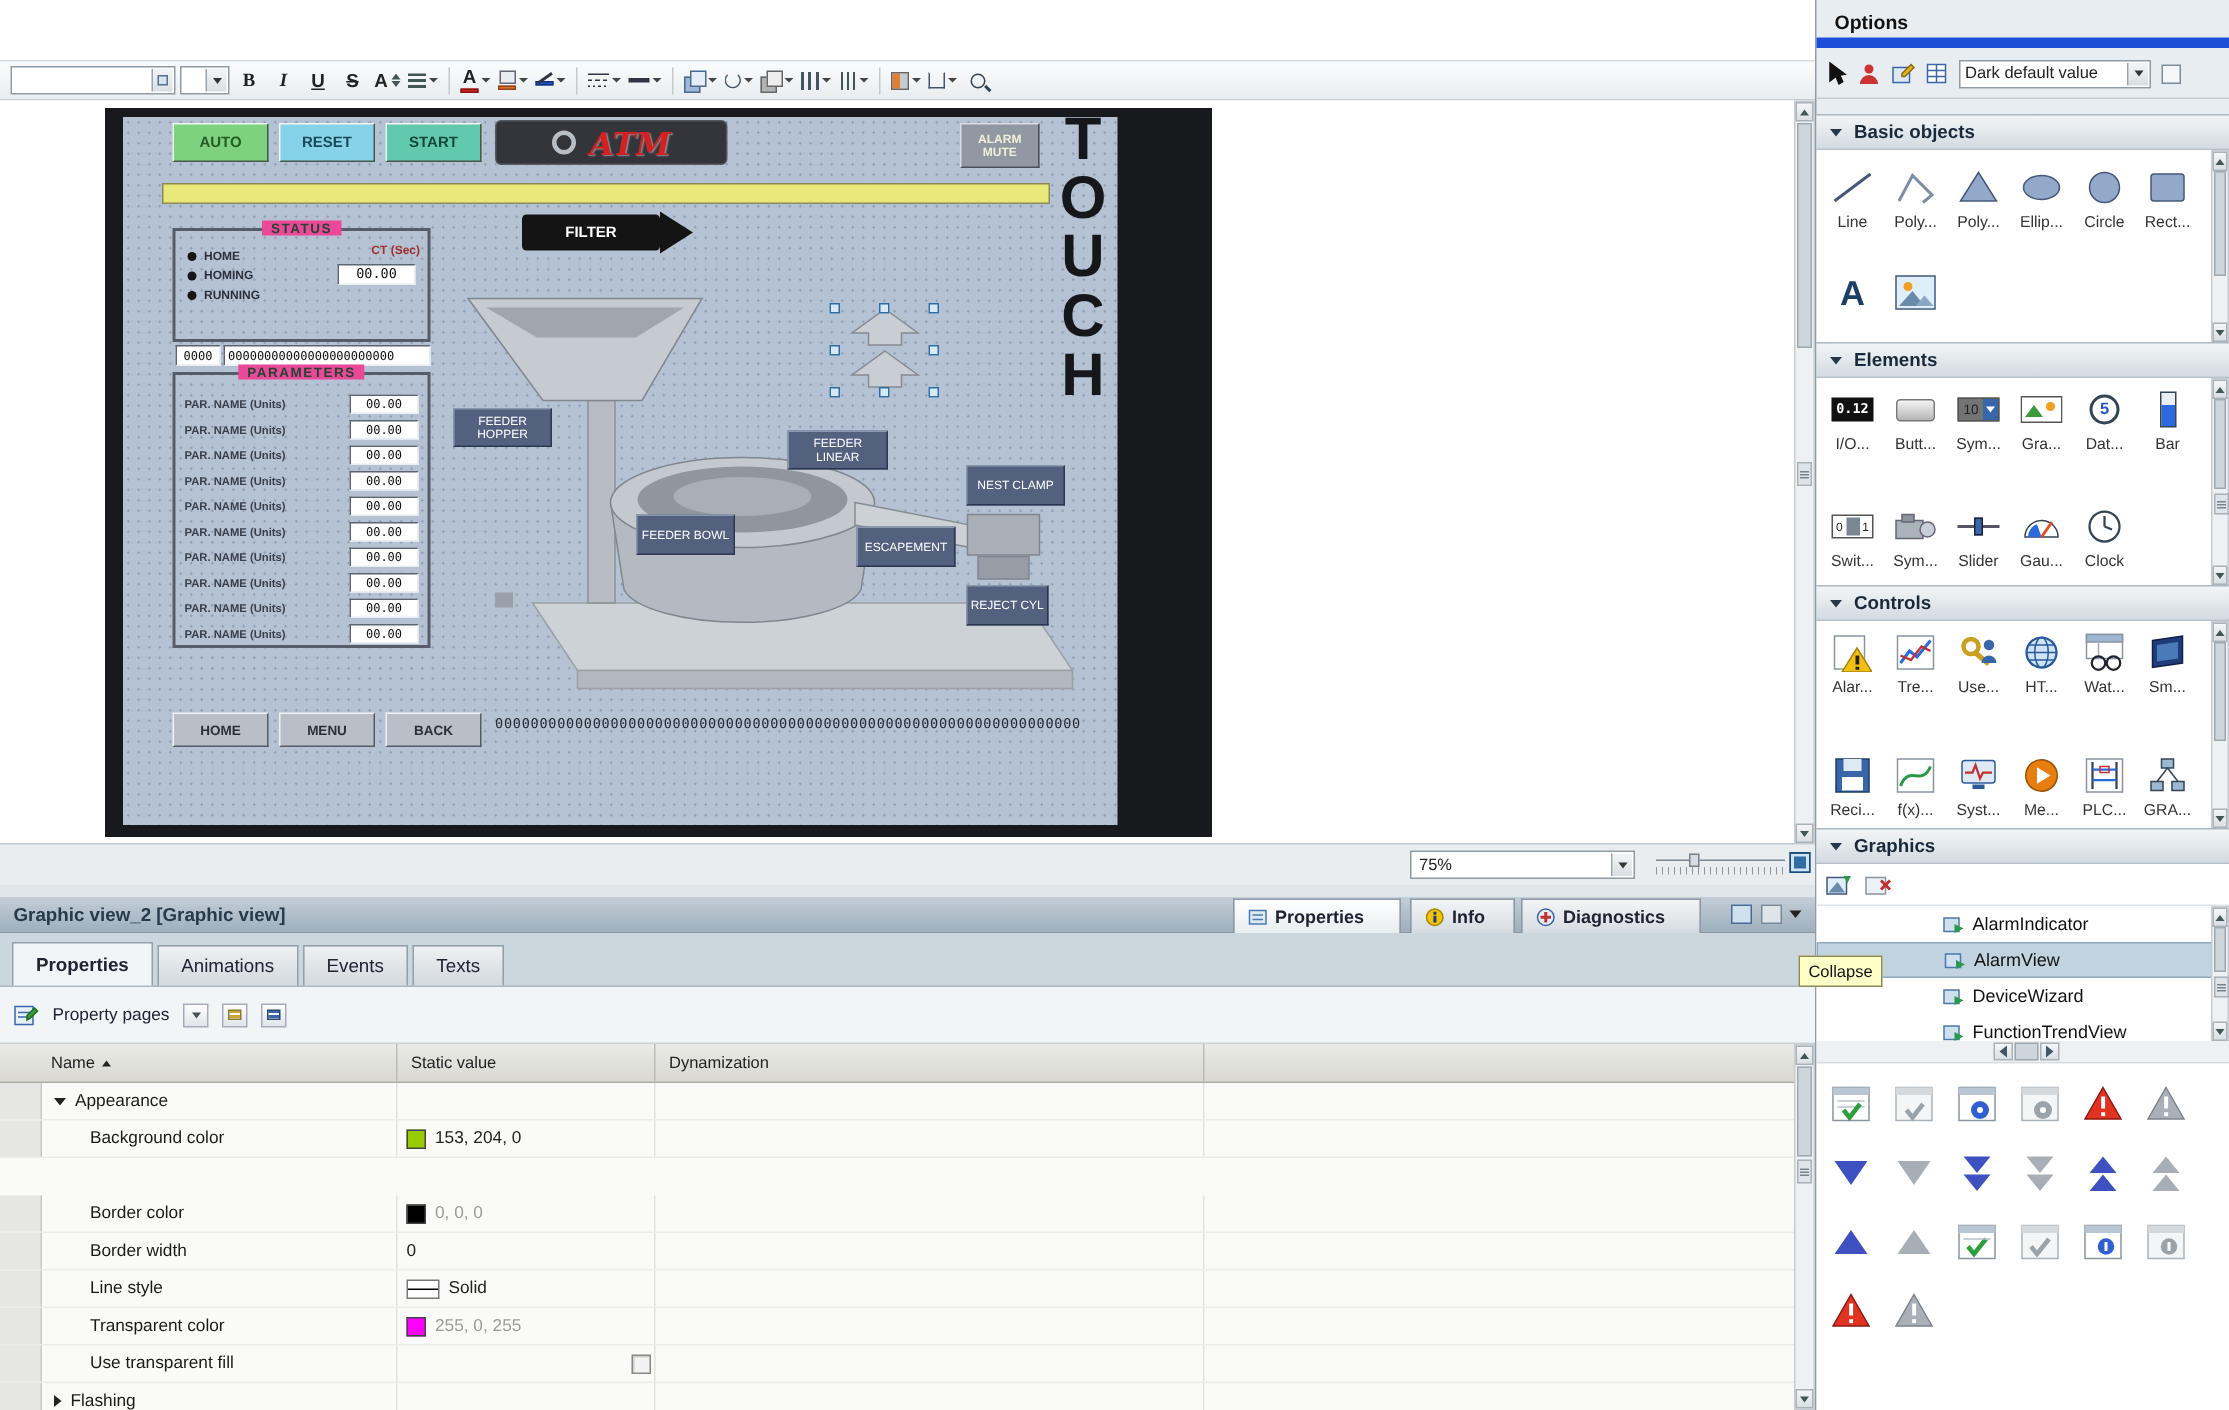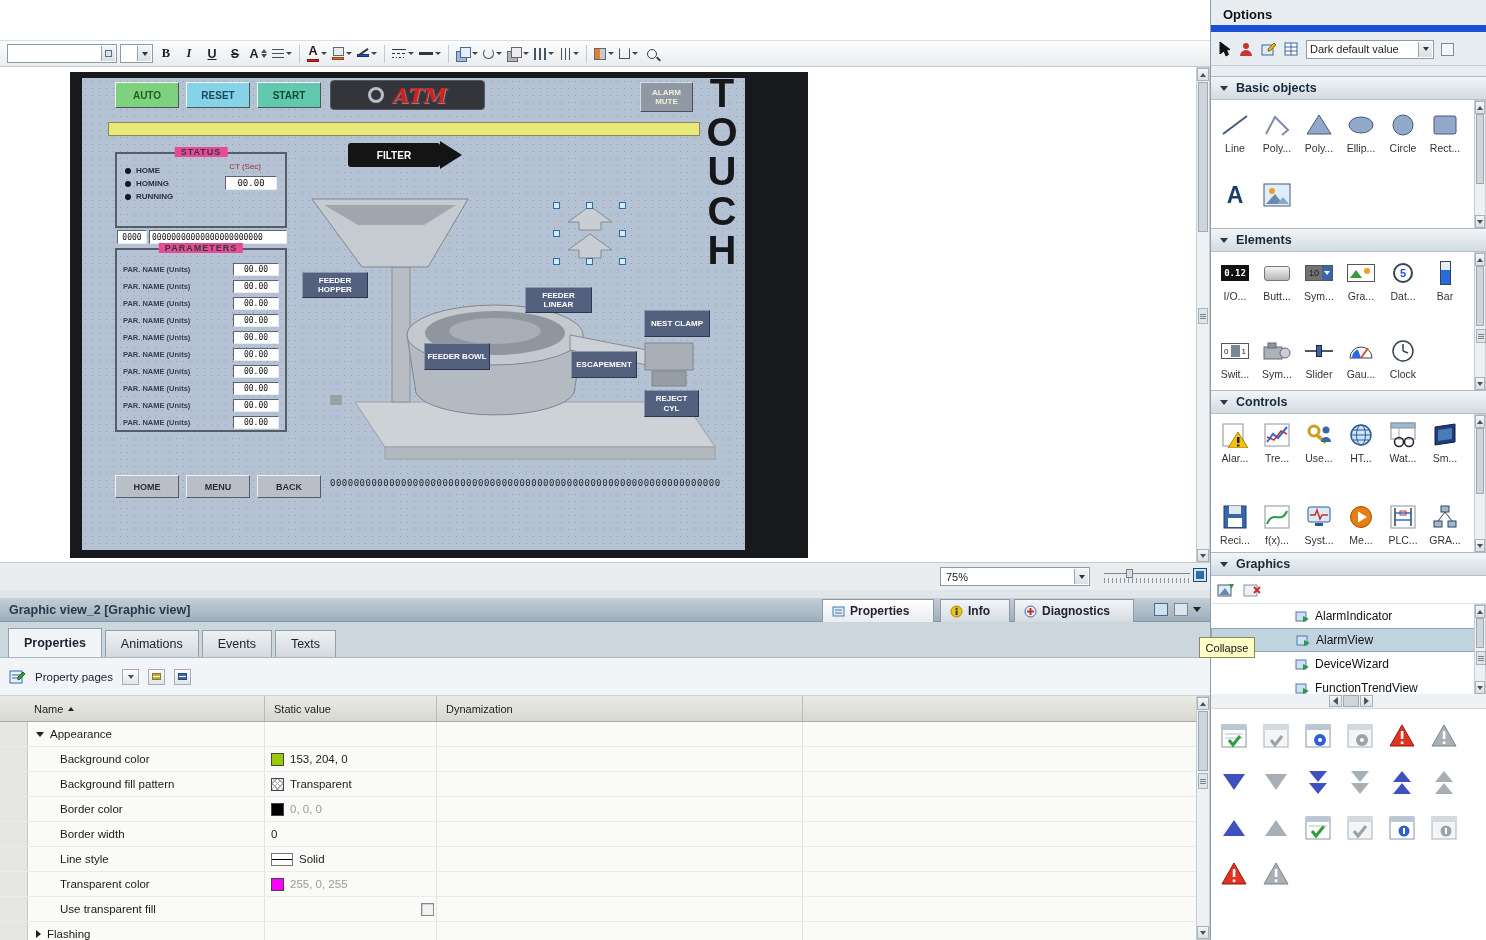--- a/index.html
+++ b/index.html
@@ -49,21 +49,21 @@
   font:8px "DejaVu Sans Mono",monospace;display:flex;align-items:center;justify-content:center;color:#111;overflow:hidden;white-space:nowrap}
 .hbox{position:absolute;border:2px solid #565d68}
 .hbox .btitle{position:absolute;top:-7px;left:50%;transform:translateX(-50%);background:#ec4899;
   padding:0 6px;font-size:9px;font-weight:bold;color:#243;letter-spacing:1px;white-space:nowrap}
 .lamp{position:absolute;left:8px;display:flex;align-items:center;gap:5px;font-size:8px;font-weight:bold;color:#2a2f3a}
 .lamp i{width:6px;height:6px;background:#14161a;border-radius:50%}
 .prow-hmi{position:absolute;left:6px;right:6px;height:15px;display:flex;align-items:center;justify-content:space-between}
 .pplabel{font-size:7.5px;font-weight:bold;color:#3a3f4c;white-space:nowrap}
 .ppval{width:46px;height:13px}
 .mlabel{position:absolute;background:#53617f;border:1px solid;border-color:#8b97ae #2c3650 #2c3650 #8b97ae;
-  color:#fff;font-size:8px;font-weight:bold;display:flex;align-items:center;justify-content:center;text-align:center;line-height:1.15;padding:2px}
+  color:#fff;font-size:8px;font-weight:normal;display:flex;align-items:center;justify-content:center;text-align:center;line-height:1.15;padding:2px}
 .handle{position:absolute;width:7px;height:7px;background:#d6e9f8;border:1px solid #2e6da4}
 #touch-brand{position:absolute;left:630px;top:2px;width:44px;font-size:40px;font-weight:800;line-height:.98;
   word-break:break-all;text-align:center;color:#15171a;letter-spacing:0}
 
 
 .sbv{position:absolute;background:#eef1f3;border:1px solid #c6cdd2}
 .sba{position:absolute;left:0;right:0;height:13px;background:linear-gradient(#f4f6f8,#d9dfe3);border:1px solid #a9b2b9;
   display:flex;align-items:center;justify-content:center}
 .sbt{position:absolute;left:1px;right:1px;background:#cfd6db;border:1px solid #9fa9b0}
 .grip{position:absolute;display:flex;flex-direction:column;justify-content:center;align-items:center;gap:1px;
@@ -254,21 +254,21 @@
           <span>HOME</span>
         </span>
       <span class="lamp" style="top:25px">
           <i></i>
           <span>HOMING</span>
         </span>
       <span class="lamp" style="top:38px">
           <i></i>
           <span>RUNNING</span>
         </span>
-      <span style="position:absolute;right:24px;top:8px;font-size:8px;font-weight:normal;color:#a03030">CT (Sec)</span>
+      <span style="position:absolute;right:5px;top:8px;font-size:8px;font-weight:bold;color:#a03030">CT (Sec)</span>
       <span class="hval" style="position:absolute;right:8px;top:22px;width:52px;height:14px;font-size:9px">00.00</span>
     </div>
 
     <span class="hval" style="position:absolute;left:47px;top:158px;width:30px;height:14px">0000</span>
     <span class="hval" style="position:absolute;left:79px;top:158px;width:138px;height:14px;justify-content:flex-start;padding-left:2px">00000000000000000000000</span>
 
     <div class="hbox" style="left:45px;top:176px;width:172px;height:184px">
       <span class="btitle">PARAMETERS</span>
       <div class="prow-hmi" style="top:12px">
           <span class="pplabel">PAR. NAME (Units)</span>
@@ -471,32 +471,20 @@
         <div class="prest"></div>
     </div>
     <div class="prow" style="top:51px">
       <div class="pgut"></div>
       <div class="pname" style="padding-left:32px">
           <span>Background color</span>
         </div>
       <div class="pstatic">
           <span class="sw" style="background:#99cc00"></span>
           <span>153, 204, 0</span>
-        </div>
-      <div class="pdyn"></div>
-        <div class="prest"></div>
-    </div>
-    <div class="prow" style="top:76px">
-      <div class="pgut"></div>
-      <div class="pname" style="padding-left:32px">
-          <span>Background fill pattern</span>
-        </div>
-      <div class="pstatic">
-          <span class="sw" style="background:repeating-linear-gradient(45deg,#aaa 0 1px,transparent 1px 4px),repeating-linear-gradient(-45deg,#aaa 0 1px,transparent 1px 4px),#fff"></span>
-          <span>Transparent</span>
         </div>
       <div class="pdyn"></div>
         <div class="prest"></div>
     </div>
     <div class="prow" style="top:101px">
       <div class="pgut"></div>
       <div class="pname" style="padding-left:32px">
           <span>Border color</span>
         </div>
       <div class="pstatic">

